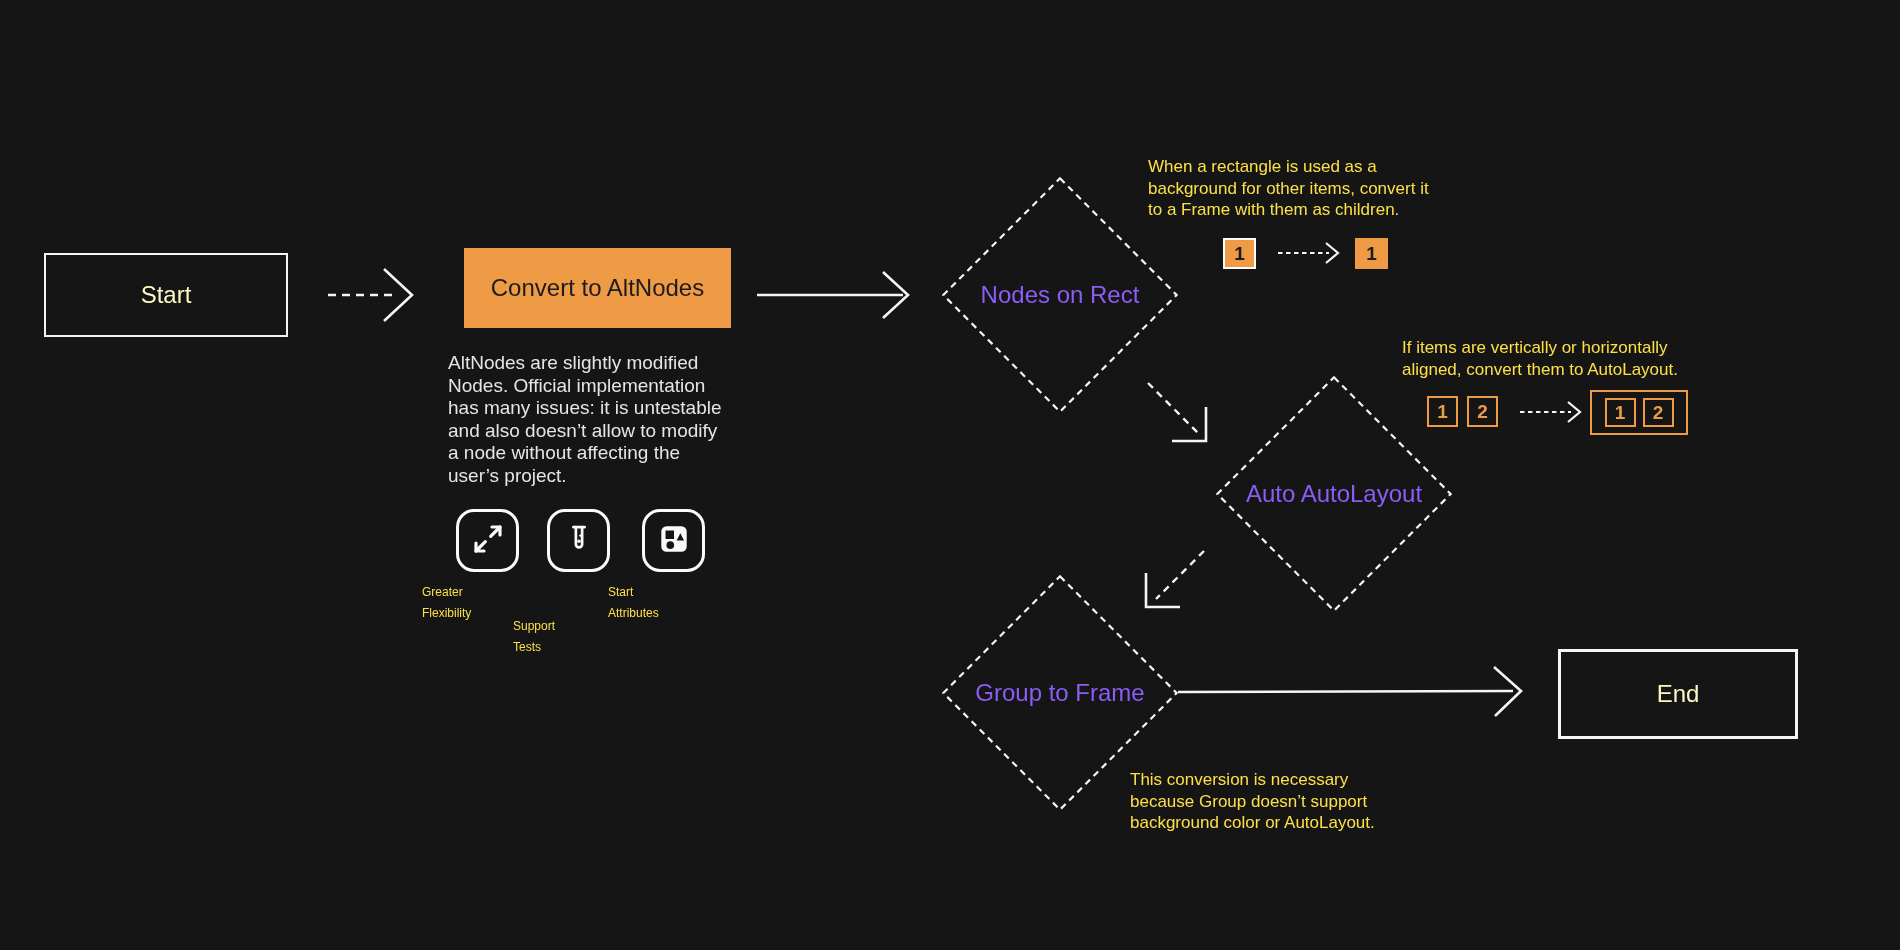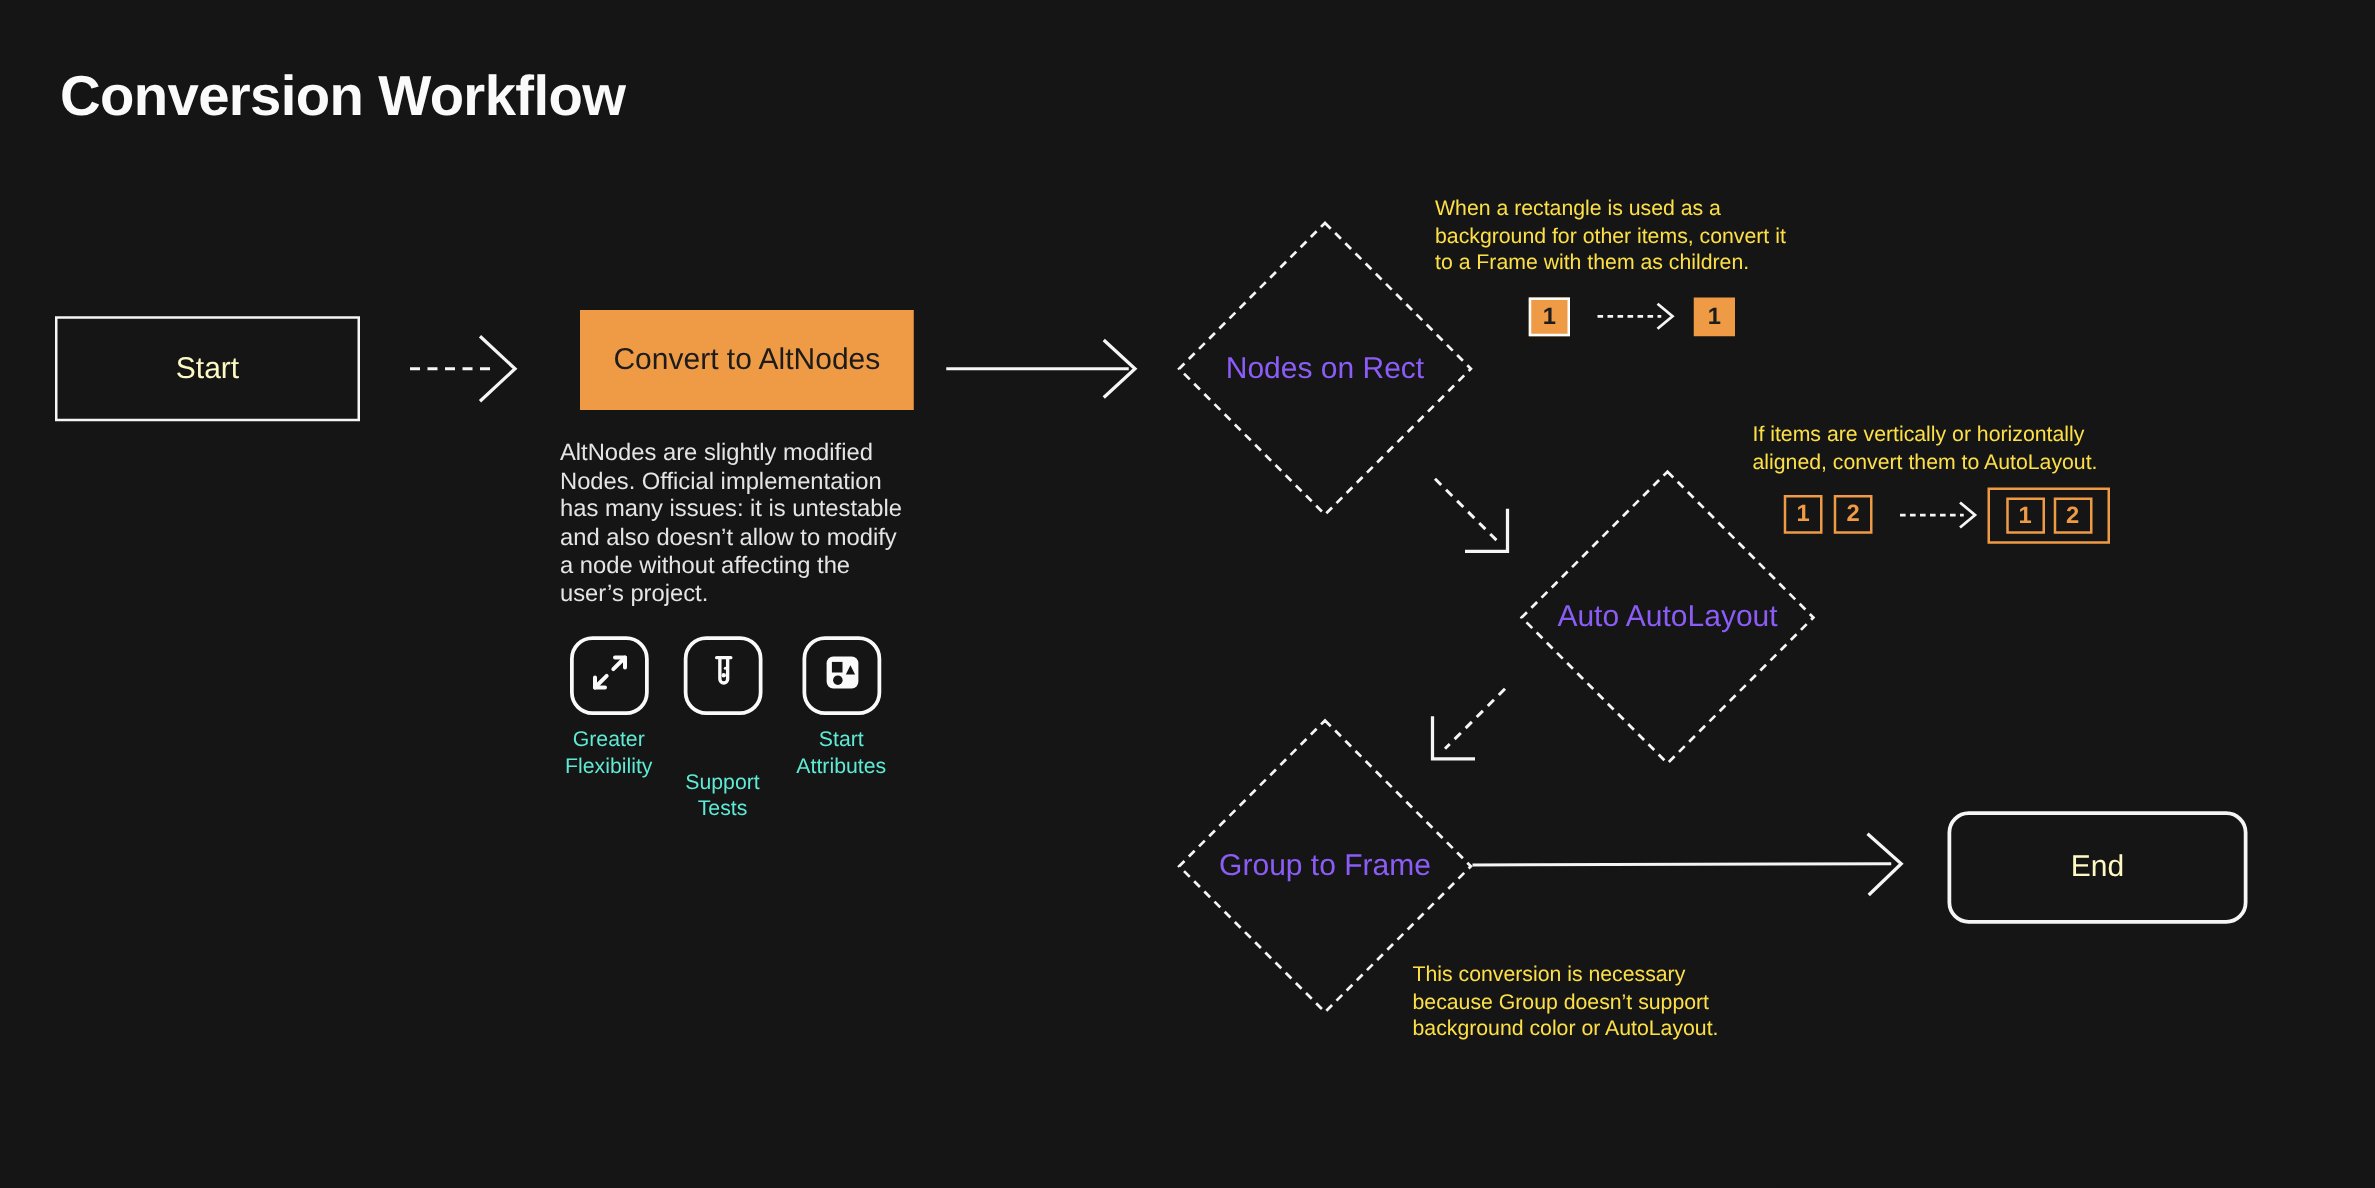--- a/index.html
+++ b/index.html
@@ -43,22 +43,22 @@
   .annotation {
     position:absolute; color:#fde047; font-size:17px; line-height:21.5px;
   }
 
   .icon-card {
     position:absolute; width:63px; height:63px;
     border:3px solid #FAFAFA; border-radius:18px;
     display:flex; align-items:center; justify-content:center;
   }
   .icon-label {
-    position:absolute; width:130px; text-align:center;
-    color:#5eead4; font-size:17px; line-height:20.5px;
+    position:absolute; width:130px; text-align:left;
+    color:#fde047; font-size:12px; line-height:20.5px;
   }
 
   .chip {
     position:absolute; display:flex; align-items:center; justify-content:center;
     width:33px; height:31px; font-size:19px; font-weight:700;
   }
   .chip.filled-bordered { background:#EF9A45; border:2px solid #FCFCFC; color:#1C1C1C; }
   .chip.filled          { background:#EF9A45; color:#1C1C1C; }
   .chip.outlined {
     width:31px; height:31px;
@@ -112,21 +112,20 @@
         <polyline points="1146,573 1146,607 1180,607" stroke-width="2.6"></polyline>
       </g>
 
       <g>
         <line x1="1178" y1="692" x2="1513" y2="691" stroke-width="2.4"></line>
         <polyline points="1494,667 1521,691 1495,716" stroke-width="2.6"></polyline>
       </g>
     </g>
   </svg>
 
-  <h1 class="title">Conversion Workflow</h1>
 
   <div class="rect-node" style="left:44px; top:253px; width:244px; height:84px;">
     <span>Start</span>
   </div>
 
   <div class="rect-node filled" style="left:464px; top:248px; width:267px; height:80px;">
     <span>Convert to AltNodes</span>
   </div>
 
   <div class="paragraph" style="left:448px; top:352px; width:285px;">AltNodes are slightly modified Nodes. Official implementation has many issues: it is untestable and also doesn’t allow to modify a node without affecting the user’s project.</div>
@@ -186,17 +185,17 @@
   <div class="annotation" style="left:1402px; top:337px; width:322px;">If items are vertically or horizontally aligned, convert them to AutoLayout.</div>
   <div class="chip outlined" style="left:1427px; top:396px;">1</div>
   <div class="chip outlined" style="left:1467px; top:396px;">2</div>
   <div class="group-frame" style="left:1590px; top:390px; width:98px; height:45px;">
     <div class="chip outlined">1</div>
     <div class="chip outlined">2</div>
   </div>
 
   <div class="annotation" style="left:1130px; top:769px; width:262px;">This conversion is necessary because Group doesn’t support background color or AutoLayout.</div>
 
-  <div class="rect-node" style="left:1558px; top:649px; width:240px; height:90px; border-width:3px;border-radius:17px;">
+  <div class="rect-node" style="left:1558px; top:649px; width:240px; height:90px; border-width:3px;">
     <span>End</span>
   </div>
 
 </div>
 
 </body></html>

